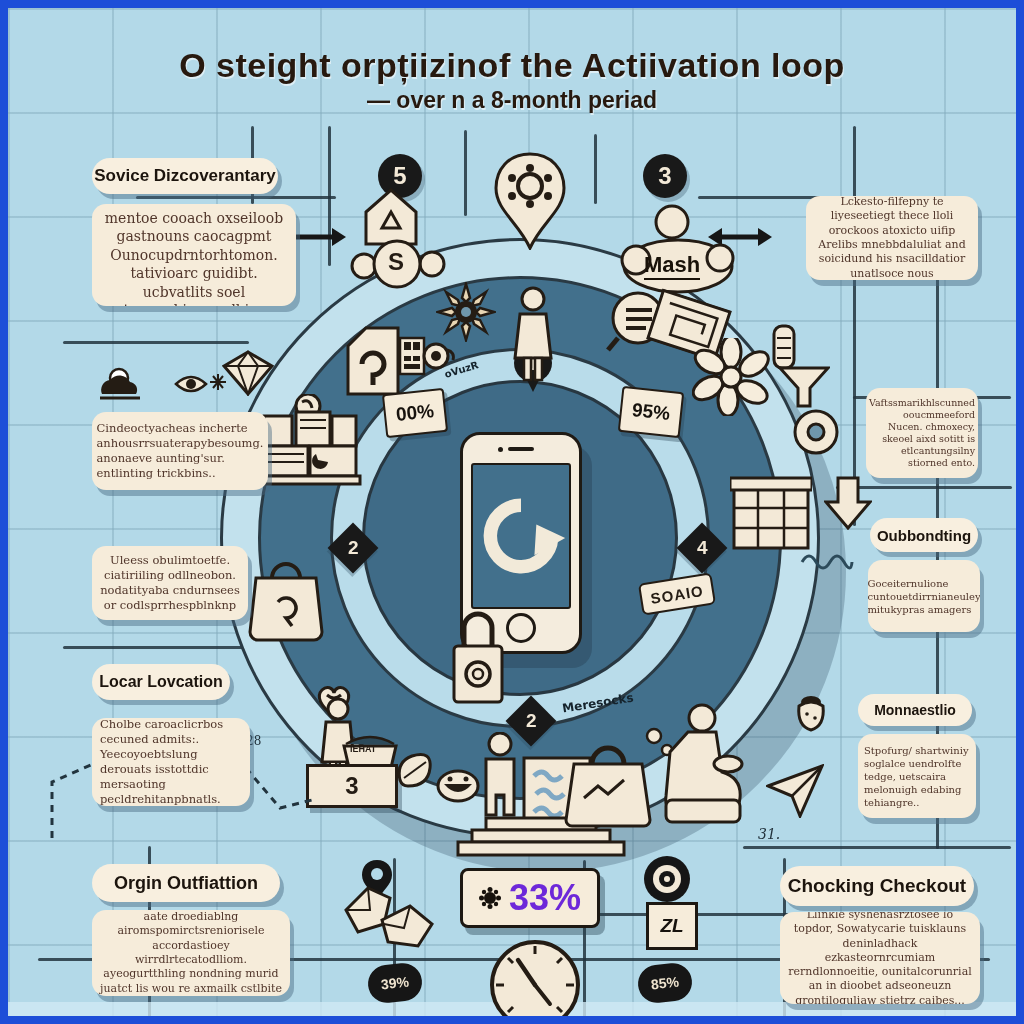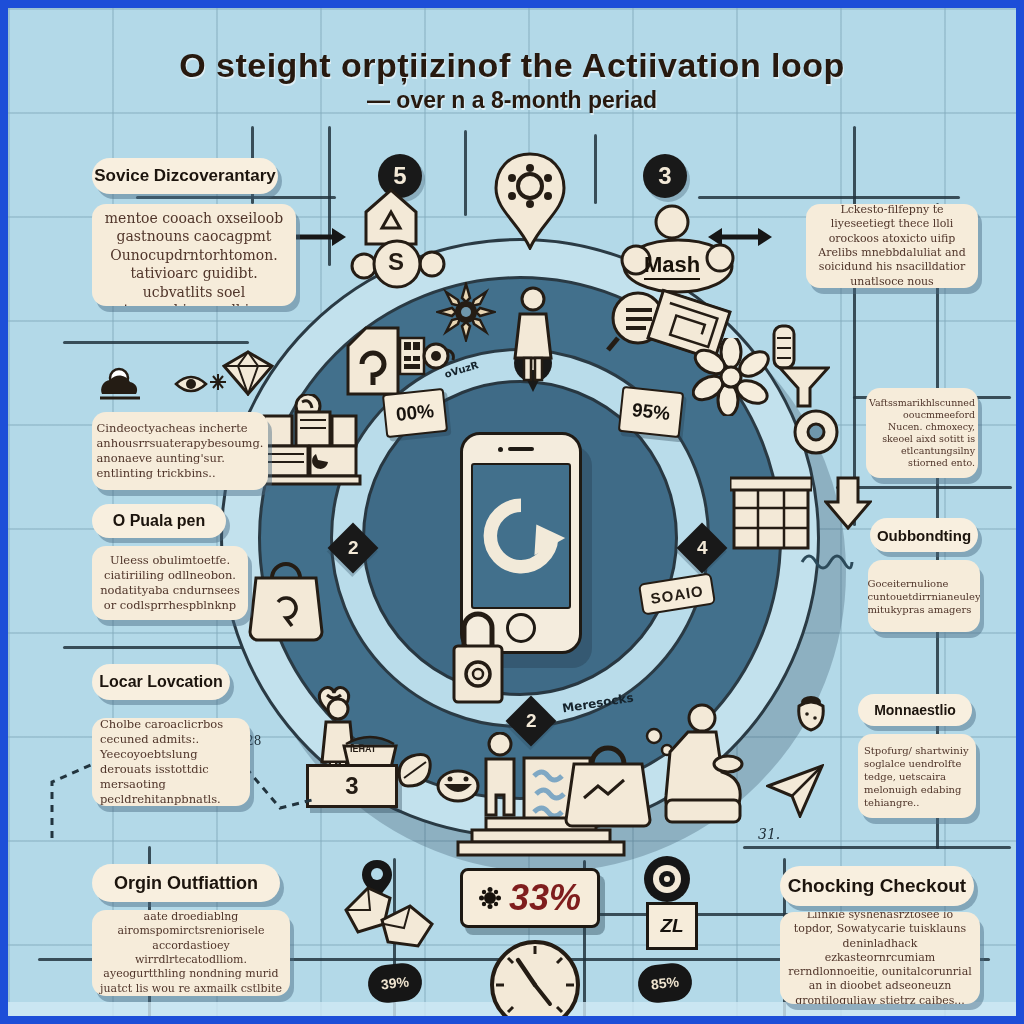--- a/index.html
+++ b/index.html
@@ -69,21 +69,21 @@
   .ringtext{position:absolute;color:#15232c;font-weight:700;z-index:4;font-family:"DejaVu Sans",sans-serif;}
   .oval{position:absolute;background:#161616;border-radius:999px;color:#efe4cf;display:flex;align-items:center;
     justify-content:center;font-weight:800;z-index:4;transform:rotate(-6deg);}
   .ic{position:absolute;z-index:4;}
   .soaio{position:absolute;background:#f6ecda;border:2.5px solid #241c14;border-radius:6px;color:#241c14;
     font-weight:800;letter-spacing:1px;display:flex;align-items:center;justify-content:center;
     transform:rotate(-9deg);z-index:4;}
   .mash-label{position:absolute;color:#191209;font-weight:800;border-bottom:2.5px solid #191209;z-index:5;}
   .badge33{position:absolute;background:#f6ecda;border:3.5px solid #1d1812;border-radius:8px;display:flex;
     align-items:center;justify-content:center;gap:8px;z-index:4;box-shadow:5px 7px 0 rgba(38,64,80,.4);}
-  .badge33 .pct{font-size:36px;font-weight:800;color:#7f1d1d;font-style:italic;}
+  .badge33 .pct{font-size:36px;font-weight:800;color:#6d28d9;}
   .zl{position:absolute;background:#f6ecda;border:3px solid #1d1812;display:flex;align-items:center;
     justify-content:center;font-weight:800;font-style:italic;color:#17120d;z-index:4;}
 </style>
 </head>
 <body>
 
 <div id="canvas">
 
   <div class="hline" style="left:128px;top:188px;width:200px"></div>
   <div class="hline" style="left:690px;top:188px;width:262px"></div>
@@ -480,40 +480,37 @@
 
   <div class="pill" style="left:84px;top:150px;width:186px;height:36px;font-size:17px">
     <span>Sovice Dizcoverantary</span>
   </div>
   <div class="cbox" style="left:84px;top:196px;width:204px;height:102px;font-size:14px;line-height:1.32;padding:8px">
     <p>Oliveg sstocatcut ucdsraox. anabadr Ghat mentoe cooach oxseiloob gastnouns caocagpmt Ounocupdrntorhtomon. tativioarc guidibt. ucbvatlits soel struesmbing andhimg ndilibtiusls-</p>
   </div>
   <div class="cbox" style="left:84px;top:404px;width:176px;height:78px;font-size:11.5px;line-height:1.3;padding:7px;text-align:left">
     <p>Cindeoctyacheas incherte anhousrrsuaterapybesoumg. anonaeve aunting'sur. entlinting trickbins..</p>
   </div>
-  <div class="pill" style="left:84px;top:496px;width:134px;height:34px;font-size:16px">
-    <span>O Puala pen</span>
-  </div>
   <div class="cbox" style="left:84px;top:538px;width:156px;height:74px;font-size:11.5px;line-height:1.3;padding:7px;text-align:center">
     <p>Uleess obulimtoetfe. ciatiriiling odllneobon. nodatityaba cndurnsees or codlsprrhespblnknp</p>
   </div>
   <div class="pill" style="left:84px;top:656px;width:138px;height:36px;font-size:16px">
     <span>Locar Lovcation</span>
   </div>
   <div class="cbox" style="left:84px;top:710px;width:158px;height:88px;font-size:11.5px;line-height:1.3;padding:8px;text-align:left">
     <p>Cholbe caroaclicrbos cecuned admits:. Yeecoyoebtslung derouats isstottdic mersaoting pecldrehitanpbnatls.</p>
   </div>
   <div class="pill" style="left:84px;top:856px;width:188px;height:38px;font-size:18px">
     <span>Orgin Outfiattion</span>
   </div>
   <div class="cbox" style="left:84px;top:902px;width:198px;height:86px;font-size:11px;line-height:1.3;padding:8px">
     <p>Erelors malost suotcrdoitjelins aate droediablng airomspomirctsreniorisele accordastioey wirrdlrtecatodlliom. ayeogurtthling nondning murid juatct lis wou re axmailk cstlbite proonk.</p>
   </div>
 
-  <div class="cbox" style="left:798px;top:196px;width:172px;height:84px;font-size:11px;line-height:1.3;padding:7px">
+  <div class="cbox" style="left:798px;top:188px;width:172px;height:84px;font-size:11px;line-height:1.3;padding:7px">
     <p>Lckesto-filfepny te liyeseetiegt thece lloli orockoos atoxicto uifip Arelibs mnebbdaluliat and soicidund his nsacilldatior unatlsoce nous</p>
   </div>
   <div class="cbox" style="left:858px;top:380px;width:112px;height:90px;font-size:9.5px;line-height:1.28;padding:6px;text-align:right">
     <p>Vaftssmarikhlscunned ooucmmeeford Nucen. chmoxecy, skeoel aixd sotitt is etlcantungsilny stiorned ento.</p>
   </div>
   <div class="pill" style="left:862px;top:510px;width:108px;height:34px;font-size:15px">
     <span>Oubbondting</span>
   </div>
   <div class="cbox" style="left:860px;top:552px;width:112px;height:72px;font-size:10px;line-height:1.3;padding:6px;text-align:left">
     <p>Goceiternulione cuntouetdirrnianeuley mitukypras amagers</p>

